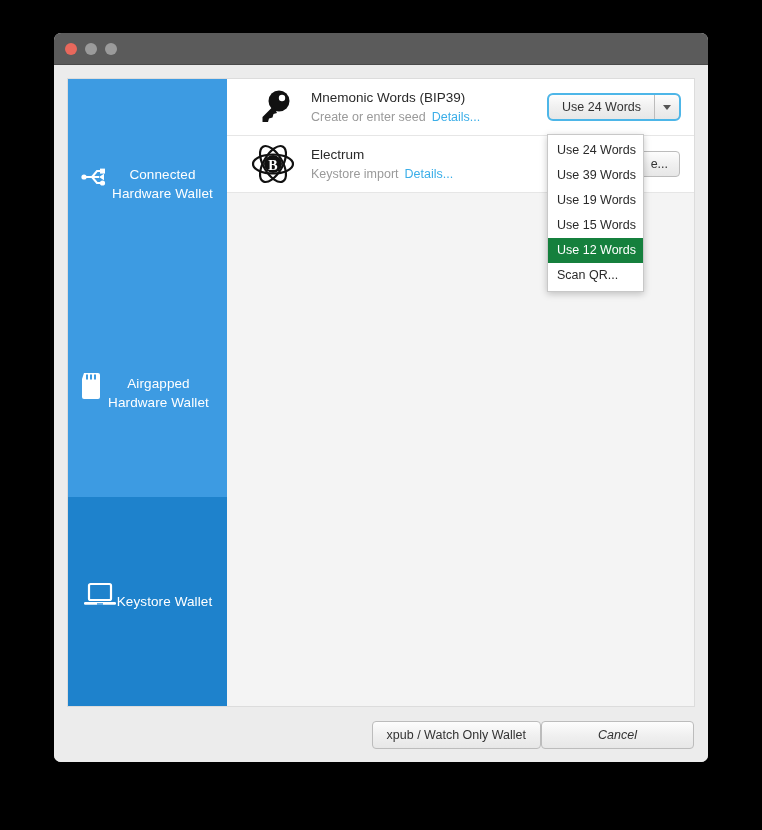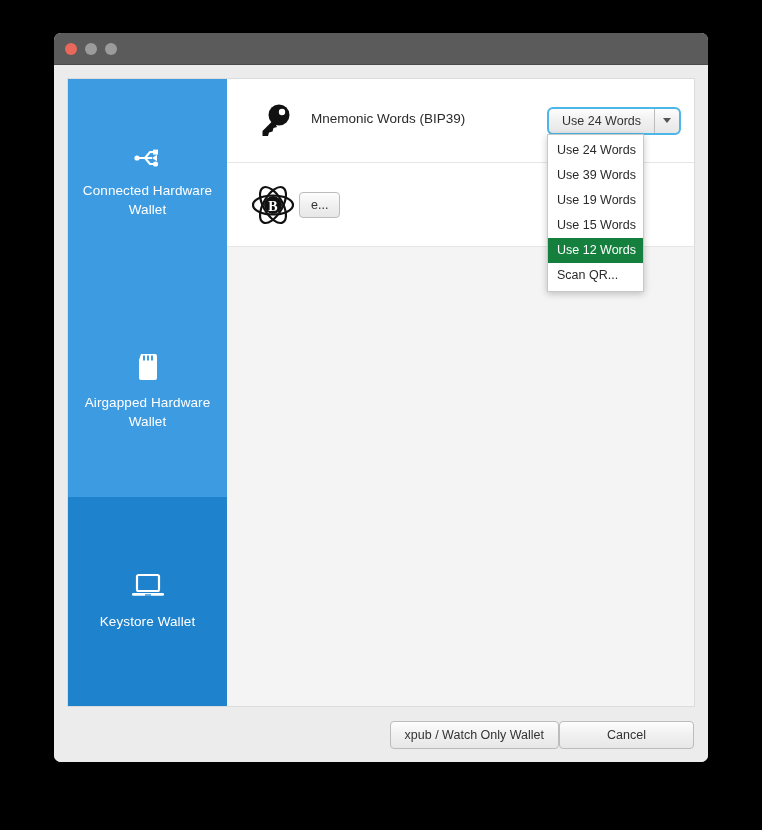--- a/index.html
+++ b/index.html
@@ -60,21 +60,21 @@
   .sidebar {
     width: 159px;
     flex: 0 0 159px;
     display: flex;
     flex-direction: column;
     background: #3d9be2;
   }
   .side-item {
     flex: 1;
     display: flex;
-    flex-direction: column;
+    flex-direction: row;
     align-items: center;
     justify-content: center;
     color: #ffffff;
     text-align: center;
     padding: 0 12px;
     cursor: pointer;
   }
   .side-item.selected { background: #1e82cc; }
   .side-icon {
     margin-bottom: 13px;
@@ -87,21 +87,21 @@
     letter-spacing: 0.1px;
   }
 
   
   .content {
     flex: 1;
     background: #f4f4f4;
     position: relative;
   }
   .row {
-    height: 84px;
+    height: 57px;
     background: #ffffff;
     border-bottom: 1px solid #e6e6e6;
     display: flex;
     align-items: center;
     padding: 0 14px 0 20px;
   }
   .row-icon {
     width: 52px;
     flex: 0 0 52px;
     display: flex;
@@ -203,24 +203,25 @@
     display: flex;
     align-items: center;
     justify-content: flex-end;
     padding: 0 1px;
   }
   .btn-wide {
     padding: 6px 14px;
     font-size: 12.5px;
   }
   .btn-cancel {
-    width: 135px;
+    width: 153px;
     padding: 6px 0;
     text-align: center;
     font-size: 12.5px;
+    font-style: italic;
   }
 </style>
 </head>
 <body>
 
 <div class="window">
 
   <div class="titlebar">
     <div class="dot red"></div>
     <div class="dot gray"></div>
@@ -280,20 +281,23 @@
             <svg width="40" height="40" viewBox="0 0 40 40">
               <g fill="#111">
                 <circle cx="26" cy="14" r="10.5"></circle>
                 <path d="M20.5 19 L9.5 30 l0 5 l5.5 0 l1 -3.5 l3.5 -1 l1 -3.5 l3.5 -1 z"></path>
               </g>
               <circle cx="29" cy="11" r="3.2" fill="#fff"></circle>
             </svg>
           </div>
           <div class="row-text">
             <div class="row-title">Mnemonic Words (BIP39)</div>
+            <div class="row-sub">
+              <span>Create or enter seed</span><span class="details">Details...</span>
+            </div>
           </div>
           <div class="row-action">
             <div class="split-btn">
               <div class="btn main">Use 24 Words</div>
               <div class="btn arrow">
                 <span class="caret"></span>
               </div>
             </div>
           </div>
         </div>
@@ -303,20 +307,26 @@
             <svg width="44" height="44" viewBox="0 0 44 44">
               <g fill="none" stroke="#111" stroke-width="2.2">
                 <ellipse cx="22" cy="22" rx="20" ry="9.5"></ellipse>
                 <ellipse cx="22" cy="22" rx="20" ry="9.5" transform="rotate(60 22 22)"></ellipse>
                 <ellipse cx="22" cy="22" rx="20" ry="9.5" transform="rotate(120 22 22)"></ellipse>
               </g>
               <circle cx="22" cy="22" r="9" fill="#111"></circle>
               <text x="22" y="27.5" text-anchor="middle" font-family="Liberation Serif, serif" font-size="14" font-weight="bold" fill="#fff">B</text>
             </svg>
           </div>
+          <div class="row-text">
+            <div class="row-title">Electrum</div>
+            <div class="row-sub">
+              <span>Keystore import</span><span class="details">Details...</span>
+            </div>
+          </div>
           <div class="row-action">
             <div class="btn">e...</div>
           </div>
         </div>
 
 
         <div class="dropdown">
           <div class="menu-item">Use 24 Words</div>
           <div class="menu-item">Use 39 Words</div>
           <div class="menu-item">Use 19 Words</div>

